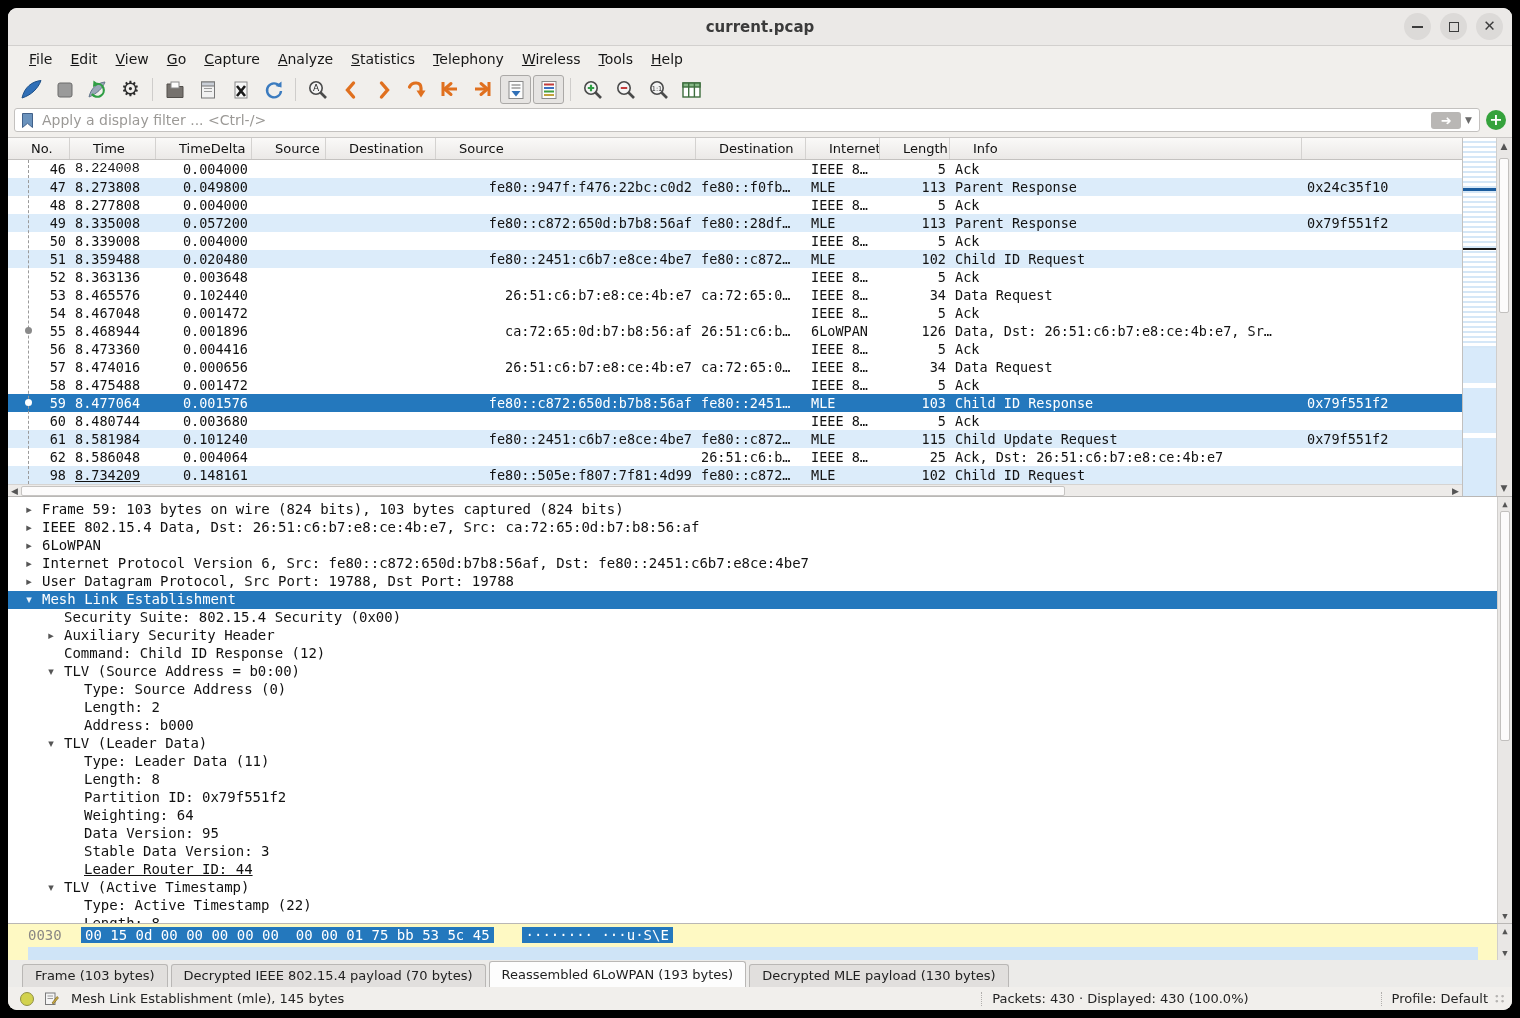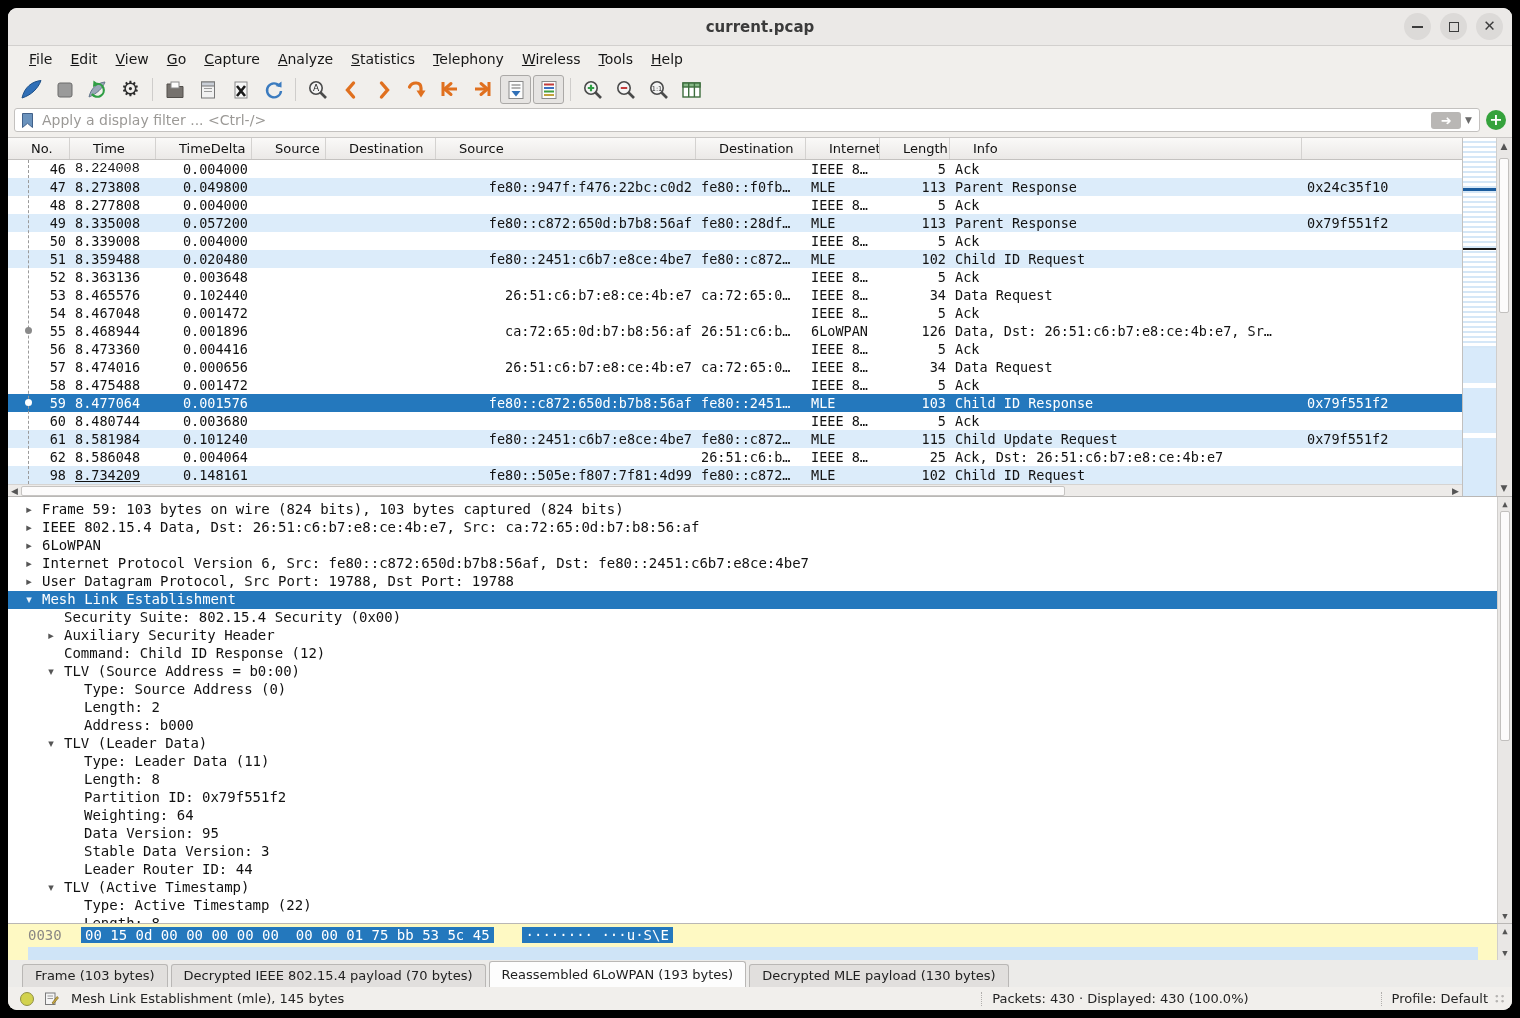--- a/index.html
+++ b/index.html
@@ -602,21 +602,21 @@
       <div class="drow"><span class="dtext" style="padding-left: 76px;">Type: Source Address (0)</span></div>
       <div class="drow"><span class="dtext" style="padding-left: 76px;">Length: 2</span></div>
       <div class="drow"><span class="dtext" style="padding-left: 76px;">Address: b000</span></div>
       <div class="drow"><span class="darrow" style="left: 36px;">▾</span><span class="dtext" style="padding-left: 56px;">TLV (Leader Data)</span></div>
       <div class="drow"><span class="dtext" style="padding-left: 76px;">Type: Leader Data (11)</span></div>
       <div class="drow"><span class="dtext" style="padding-left: 76px;">Length: 8</span></div>
       <div class="drow"><span class="dtext" style="padding-left: 76px;">Partition ID: 0x79f551f2</span></div>
       <div class="drow"><span class="dtext" style="padding-left: 76px;">Weighting: 64</span></div>
       <div class="drow"><span class="dtext" style="padding-left: 76px;">Data Version: 95</span></div>
       <div class="drow"><span class="dtext" style="padding-left: 76px;">Stable Data Version: 3</span></div>
-      <div class="drow"><span class="dtext" style="padding-left: 76px;">Leader Router ID: 44</span></div>
+      <div class="drow"><span class="dtext" style="padding-left: 76px; text-decoration: underline;">Leader Router ID: 44</span></div>
       <div class="drow"><span class="darrow" style="left: 36px;">▾</span><span class="dtext" style="padding-left: 56px;">TLV (Active Timestamp)</span></div>
       <div class="drow"><span class="dtext" style="padding-left: 76px;">Type: Active Timestamp (22)</span></div>
       <div class="drow"><span class="dtext" style="padding-left: 76px;">Length: 8</span></div>
       <div class="dvscroll">
       <span class="varrow" style="top:2px">▲</span>
       <div class="dvthumb"></div>
       <span class="varrow" style="bottom:2px">▼</span>
     </div>
   </div>
 

